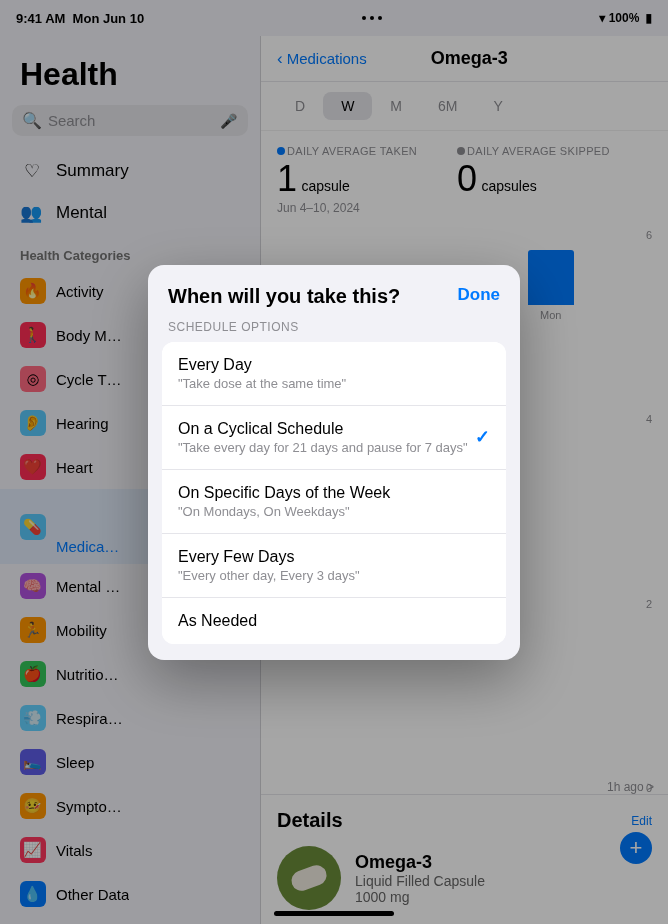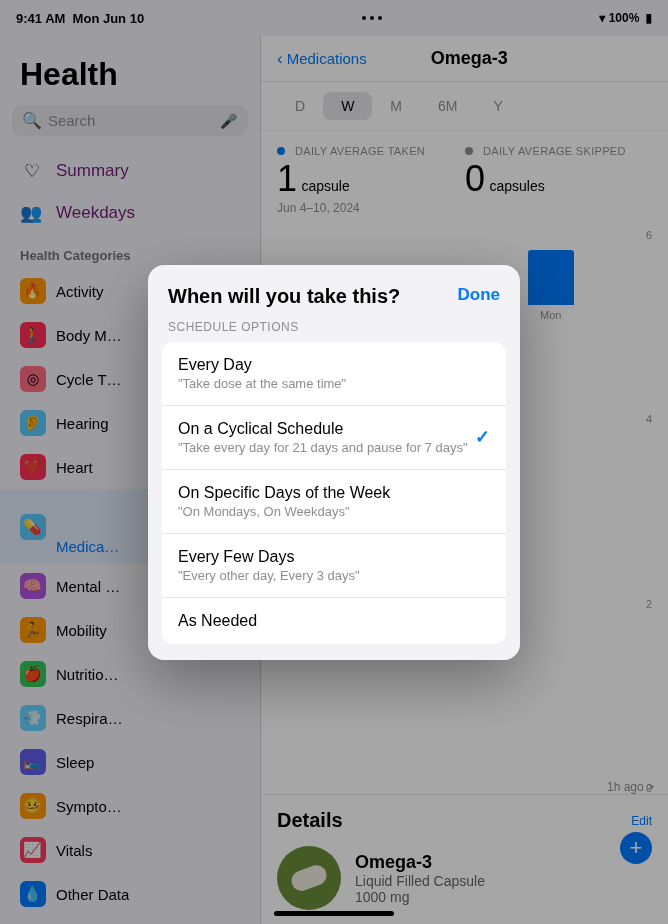--- a/index.html
+++ b/index.html
@@ -94,21 +94,21 @@
       gap: 12px;
       cursor: pointer;
     }
     .sidebar-nav-icon {
       font-size: 18px;
       width: 24px;
       text-align: center;
     }
     .sidebar-nav-label {
       font-size: 17px;
-      color: #701a75;
+      color: #000000;
     }
 
     .section-label {
       font-size: 13px;
       font-weight: 600;
       color: #737373;
       padding: 14px 20px 6px;
       text-transform: none;
       letter-spacing: 0;
     }
@@ -229,21 +229,21 @@
     
     .stats-area {
       padding: 14px 16px;
       display: flex;
       gap: 40px;
     }
     .stat-block { }
     .stat-label-row {
       display: flex;
       align-items: center;
-      gap: 10px;
+      gap: 2px;
       margin-bottom: 4px;
     }
     .stat-dot {
       width: 8px;
       height: 8px;
       border-radius: 50%;
     }
     .stat-label {
       font-size: 11px;
       font-weight: 500;
@@ -512,21 +512,21 @@
       <span class="search-bar-text">Search</span>
       <span class="mic-icon">🎤</span>
     </div>
 
     <div class="sidebar-nav-item">
       <span class="sidebar-nav-icon">♡</span>
       <span class="sidebar-nav-label">Summary</span>
     </div>
     <div class="sidebar-nav-item">
       <span class="sidebar-nav-icon">👥</span>
-      <span class="sidebar-nav-label">Weekdays</span>
+      <span class="sidebar-nav-label">Mental</span>
     </div>
 
     <div class="section-label">Health Categories</div>
 
     <div id="categories-container">
         <div class="category-item">
           <div class="category-icon" style="background: rgb(255, 149, 0);">🔥</div>
           <span class="category-label">Activity</span>
         </div>
         <div class="category-item">

